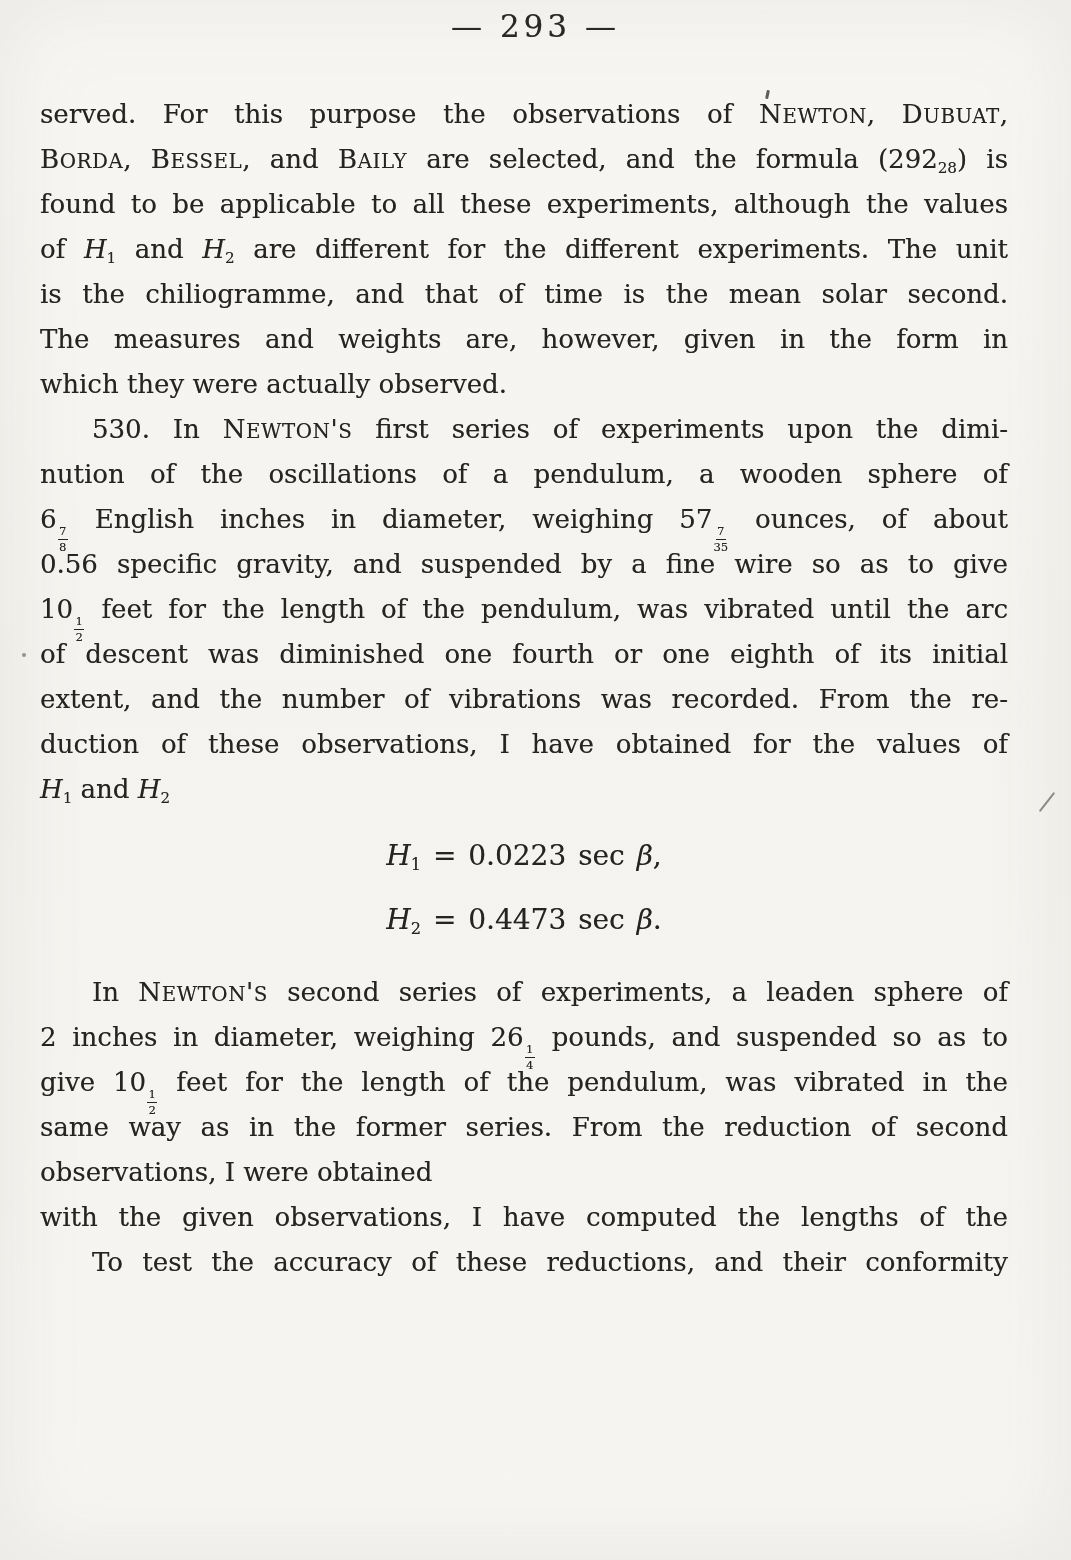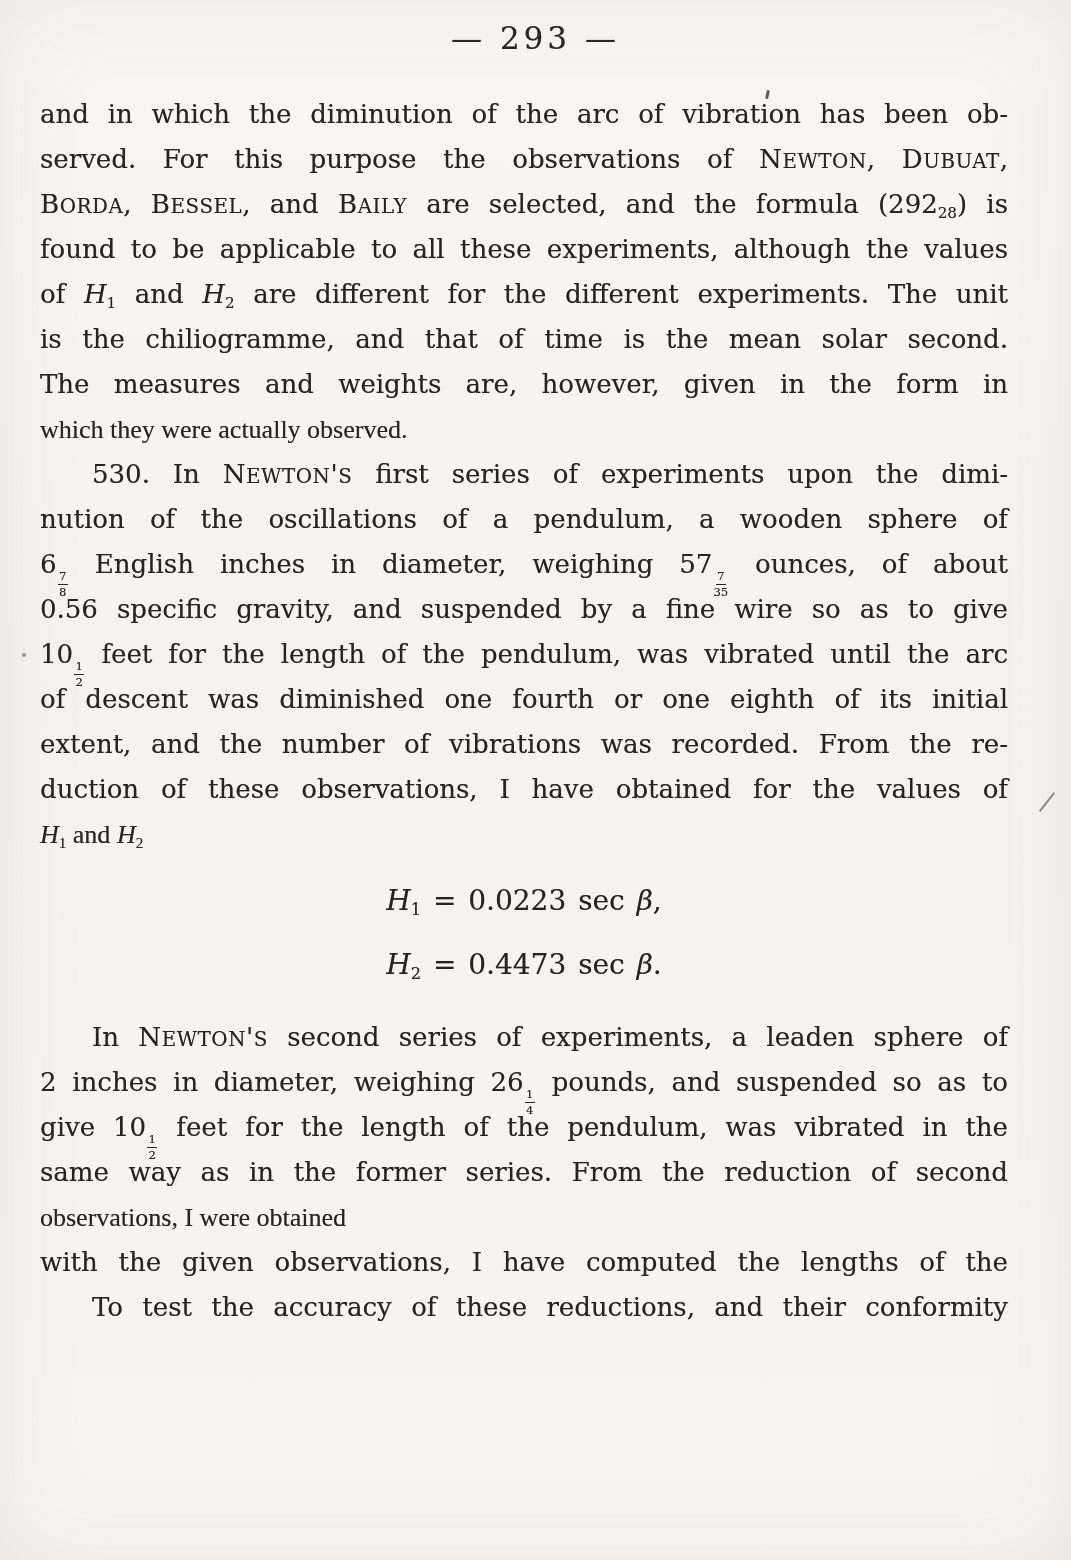--- a/index.html
+++ b/index.html
@@ -13,21 +13,21 @@
     width: 1071px;
     height: 1560px;
     overflow: hidden;
     background: linear-gradient(180deg, #f7f6f3 0%, #f4f3ef 45%, #f6f5f2 100%);
     color: #262420;
     box-shadow: inset 0 0 90px rgba(120,115,105,0.10);
   }
   .page * { text-shadow: 0.2px 0.3px 0.4px rgba(35,32,28,0.45); }
 
   .pageno {
-    padding-top: 20px;
+    padding-top: 8px;
     text-align: center;
     font-size: 31px;
     letter-spacing: 4px;
     color: #2a2824;
   }
 
   .body-text {
     position: absolute;
     left: 40px;
     top: 92px;
@@ -35,21 +35,21 @@
     font-size: 26px;
   }
 
   .para { margin: 0; }
   .line {
     height: 45px;
     line-height: 45px;
     text-align: justify;
   }
   .line.j    { text-align-last: justify; }
-  .line.last { text-align-last: left; font-family: Liberation Serif, serif; }
+  .line.last { text-align-last: left; }
   .line.ind  { text-indent: 52px; }
 
   
   .scw { letter-spacing: 0.6px; }
   .scw .scx { font-size: 0.76em; }
 
   
   .mv   { font-style: italic; }
   .sub  { font-size: 0.58em; vertical-align: -0.32em; letter-spacing: 0; }
   .beta { font-style: italic; }
@@ -84,21 +84,20 @@
   .a3 { left: 22px;  top: 653px; width: 4px;  height: 4px;  border-radius: 50%; opacity: .5; }
 </style>
 </head>
 <body>
 
 <div class="page">
   <div class="pageno">— 293 —</div>
 
   <div class="body-text">
       <div class="para">
-        <div class="line j">and in which the diminution of the arc of vibration has been ob-</div>
         <div class="line j">served.  For this purpose the observations of <span class="scw">N<span class="scx">E</span><span class="scx">W</span><span class="scx">T</span><span class="scx">O</span><span class="scx">N</span></span>, <span class="scw">D<span class="scx">U</span><span class="scx">B</span><span class="scx">U</span><span class="scx">A</span><span class="scx">T</span></span>,</div>
         <div class="line j"><span class="scw">B<span class="scx">O</span><span class="scx">R</span><span class="scx">D</span><span class="scx">A</span></span>, <span class="scw">B<span class="scx">E</span><span class="scx">S</span><span class="scx">S</span><span class="scx">E</span><span class="scx">L</span></span>, and <span class="scw">B<span class="scx">A</span><span class="scx">I</span><span class="scx">L</span><span class="scx">Y</span></span> are selected, and the formula (292<span class="sub">28</span>) is</div>
         <div class="line j">found to be applicable to all these experiments, although the values</div>
         <div class="line j">of <span class="mvw"><span class="mv">H</span><span class="sub">1</span></span> and <span class="mvw"><span class="mv">H</span><span class="sub">2</span></span> are different for the different experiments.  The unit</div>
         <div class="line j">is the chiliogramme, and that of time is the mean solar second.</div>
         <div class="line j">The measures and weights are, however, given in the form in</div>
         <div class="line last">which they were actually observed.</div>
       </div>
       <div class="para">
         <div class="line j ind">530.  In <span class="scw">N<span class="scx">E</span><span class="scx">W</span><span class="scx">T</span><span class="scx">O</span><span class="scx">N</span>'<span class="scx">S</span></span> first series of experiments upon the dimi-</div>

